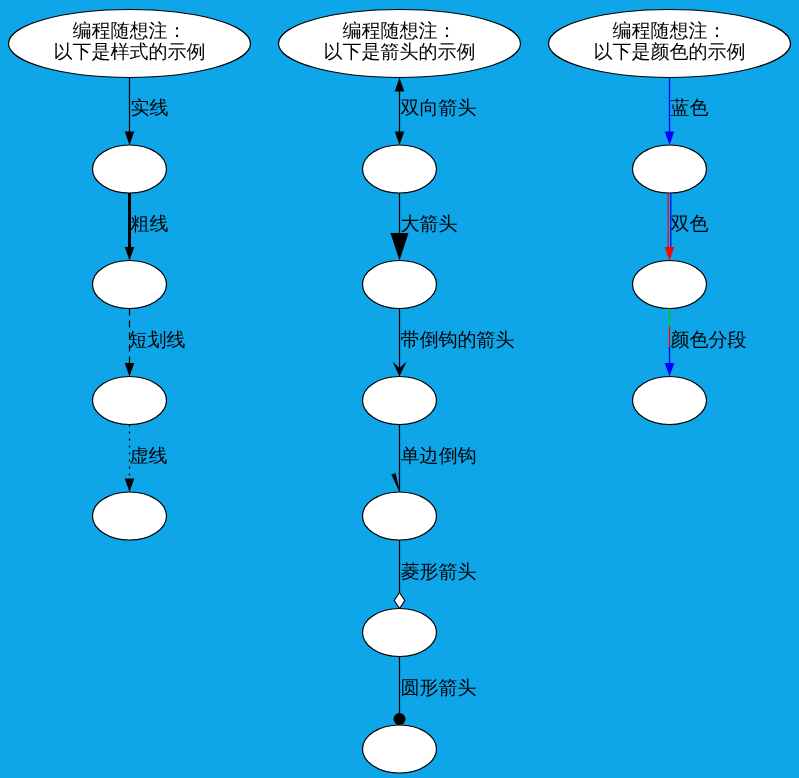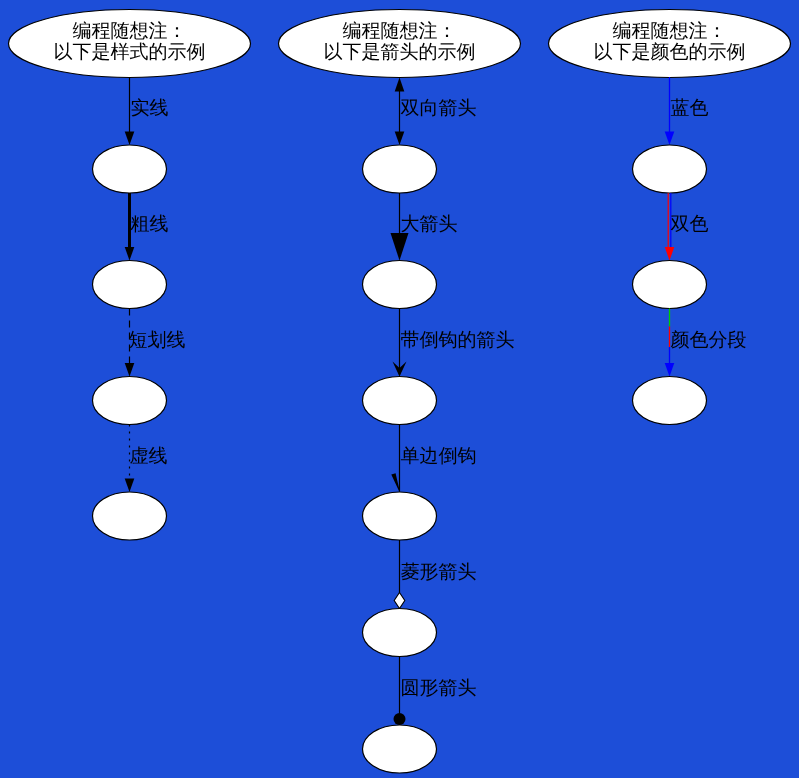--- a/index.html
+++ b/index.html
@@ -4,21 +4,21 @@
 <style>
   html, body {
     margin: 0;
     padding: 0;
     background: #ffffff;
   }
   .canvas {
     position: relative;
     width: 799px;
     height: 778px;
-    background: #1d4ed8;
+    background: #0ea5e9;
     overflow: hidden;
   }
   svg {
     display: block;
     font-family: "DejaVu Sans", sans-serif;
   }
   .node-shape {
     fill: #ffffff;
     stroke: #000000;
     stroke-width: 1.2;

